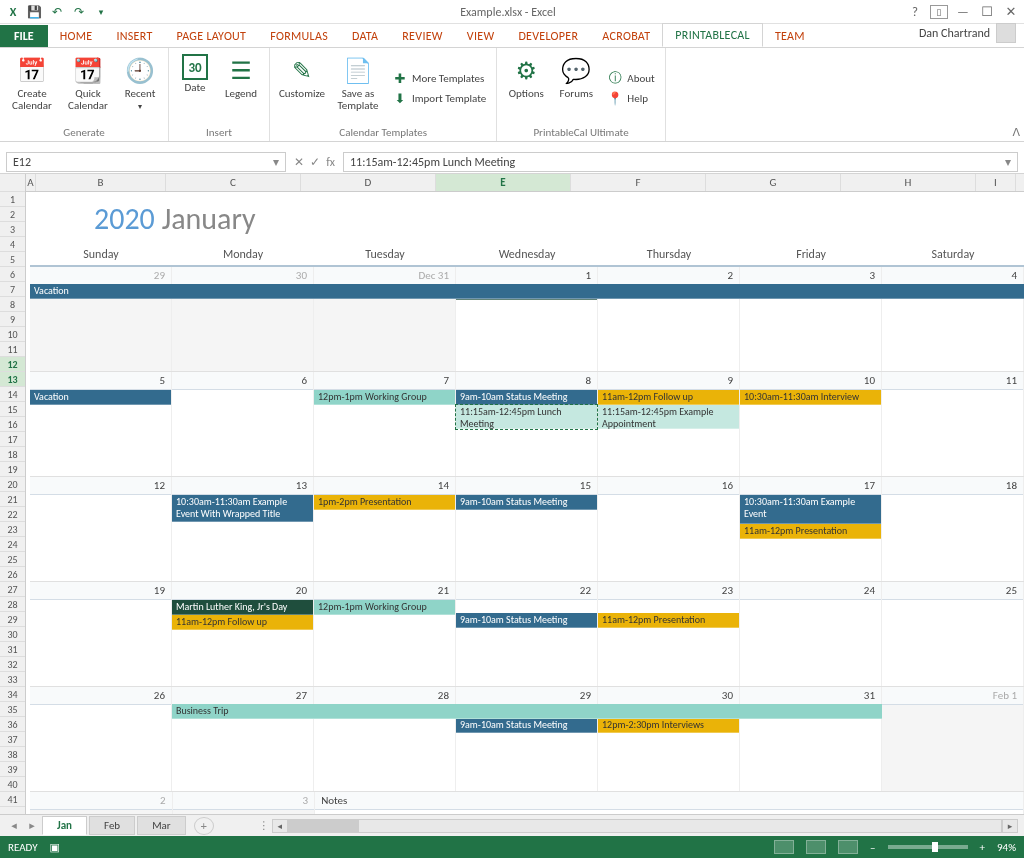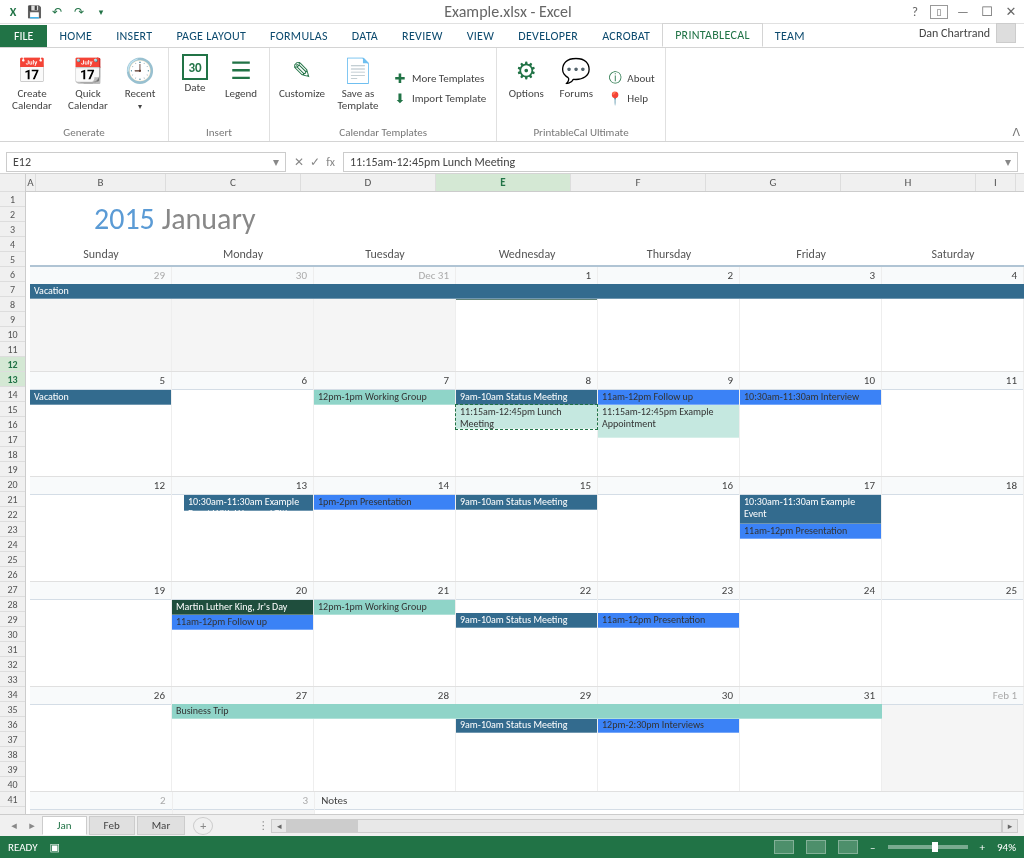--- a/index.html
+++ b/index.html
@@ -2,28 +2,28 @@
 <html><head>
 <meta charset="utf-8">
 <style>
 * { margin:0; padding:0; box-sizing:border-box; font-family:"Segoe UI",Calibri,Arial,sans-serif; }
 body { background:#fff; width:1024px; height:861px; overflow:hidden; font-size:12px; color:#444; }
 
 
 .titlebar { height:24px; background:#fff; border-bottom:1px solid #e1e1e1; display:flex; align-items:center; padding:0 4px; }
 .titlebar .qat { display:flex; gap:4px; align-items:center; }
 .titlebar .qat span { width:18px; height:18px; display:flex; align-items:center; justify-content:center; color:#217346; font-size:12px; }
-.titlebar .title { flex:1; text-align:center; color:#666; font-size:16px; }
+.titlebar .title { flex:1; text-align:center; color:#666; font-size:12px; }
 .titlebar .winbtns { display:flex; gap:6px; align-items:center; color:#666; }
 .titlebar .winbtns span { width:18px; text-align:center; font-size:13px; }
 
 
 .ribbontabs { height:24px; display:flex; align-items:flex-end; border-bottom:1px solid #d4d4d4; }
-.ribbontabs .filetab { background:#217346; color:#fff; padding:4px 14px; font-size:12px; }
-.ribbontabs .tab { padding:4px 12px; font-size:12px; color:#0c4a6e; text-transform:uppercase; letter-spacing:.3px; }
+.ribbontabs .filetab { background:#217346; color:#fff; padding:4px 14px; font-size:12px;font-weight:bold; }
+.ribbontabs .tab { padding:4px 12px; font-size:12px; color:#c2410c; text-transform:uppercase; letter-spacing:.3px; }
 .ribbontabs .tab.active { border:1px solid #d4d4d4; border-bottom:1px solid #fff; background:#fff; color:#217346; }
 .ribbontabs .spacer { flex:1; }
 .ribbontabs .user { padding:4px 8px; color:#444; display:flex; align-items:center; gap:6px; }
 .ribbontabs .user .avatar { width:20px; height:20px; background:#ddd; border:1px solid #ccc; }
 
 
 .ribbon { height:94px; background:#fff; border-bottom:1px solid #d4d4d4; display:flex; position:relative; }
 .rgroup { border-right:1px solid #e0e0e0; padding:4px 6px 2px 6px; display:flex; flex-direction:column; }
 .rgroup .btns { display:flex; gap:4px; flex:1; }
 .rgroup .glabel { text-align:center; color:#777; font-size:11px; padding-top:2px; }
@@ -65,28 +65,28 @@
 .daycell.past { background:#f5f5f5; }
 .daynum { text-align:right; padding:2px 6px; font-size:11px; color:#444; border-bottom:1px solid #d4dde6; background:#f8fafb; }
 .daycell.past .daynum { color:#aaa; }
 
 .ev { font-size:10px; padding:1px 4px; margin:0; color:#fff; white-space:normal; line-height:12px; border-bottom:1px solid rgba(255,255,255,.3); }
 .ev.span { position:absolute; left:0; z-index:5; }
 .ev.blue { background:#336b8e; }
 .ev.dgreen { background:#1f4e3d; }
 .ev.teal { background:#8fd4c8; color:#333; }
 .ev.tealtxt { background:#c5e8e0; color:#333; }
-.ev.cream { background:#3b82f6; color:#333; }
+.ev.cream { background:#eab308; color:#333; }
 .ev.seldash { outline:1px dashed #217346; }
 
 
 .sheettabs { height:22px; border-top:1px solid #ccc; background:#f0f0f0; display:flex; align-items:center; padding:0 6px; gap:2px; }
 .sheettabs .navbtn { width:16px; color:#888; font-size:11px; text-align:center; }
 .stab { padding:2px 14px; background:#e0e0e0; border:1px solid #ccc; font-size:11px; color:#444; }
-.stab.active { background:#fff; border-bottom:1px solid #fff; font-weight:normal; color:#217346; }
+.stab.active { background:#fff; border-bottom:1px solid #fff; font-weight:bold; color:#217346; }
 .addtab { width:20px; height:18px; border:1px solid #ccc; border-radius:50%; text-align:center; font-size:12px; color:#888; margin-left:6px; line-height:16px; }
 .sheettabs .hscroll { flex:1; margin-left:40px; display:flex; align-items:center; }
 .sheettabs .hscroll .track { flex:1; height:14px; background:#e8e8e8; border:1px solid #ccc; position:relative; }
 .sheettabs .hscroll .thumb { position:absolute; left:0; width:70px; top:0; bottom:0; background:#ccc; }
 .sheettabs .sbtn { width:16px; height:14px; background:#e8e8e8; border:1px solid #ccc; text-align:center; font-size:9px; line-height:12px; color:#666; }
 
 
 .status { height:22px; background:#217346; color:#fff; display:flex; align-items:center; padding:0 8px; font-size:11px; gap:12px; }
 .status .spacer { flex:1; }
 .status .vbtn { width:20px; height:14px; background:rgba(255,255,255,.2); border:1px solid rgba(255,255,255,.3); }
@@ -282,21 +282,21 @@
         <div style="width: 135px;">C</div>
         <div style="width: 135px;">D</div>
         <div style="width: 135px; background: rgb(212, 232, 212); color: rgb(33, 115, 70); font-weight: bold;">E</div>
         <div style="width: 135px;">F</div>
         <div style="width: 135px;">G</div>
         <div style="width: 135px;">H</div>
         <div style="width: 40px;">I</div>
       </div>
     <div class="sheet">
       <div class="calwrap">
-        <div class="caltitle"><span class="yr">2015</span> <span>January</span></div>
+        <div class="caltitle"><span class="yr">2020</span> <span>January</span></div>
         <div class="caldays" id="caldays">
             <div>Sunday</div>
             <div>Monday</div>
             <div>Tuesday</div>
             <div>Wednesday</div>
             <div>Thursday</div>
             <div>Friday</div>
             <div>Saturday</div>
           </div>
 
@@ -339,38 +339,38 @@
             <div class="ev teal">12pm-1pm Working Group</div>
             </div>
           <div class="daycell">
               <div class="daynum">8</div>
             <div class="ev blue">9am-10am Status Meeting</div>
             <div class="ev tealtxt seldash" style="height:24px;">11:15am-12:45pm Lunch Meeting</div>
             </div>
           <div class="daycell">
               <div class="daynum">9</div>
             <div class="ev cream">11am-12pm Follow up</div>
-            <div class="ev tealtxt" style="height:33px;">11:15am-12:45pm Example Appointment</div>
+            <div class="ev tealtxt" style="height:24px;">11:15am-12:45pm Example Appointment</div>
             </div>
           <div class="daycell">
               <div class="daynum">10</div>
             <div class="ev cream">10:30am-11:30am Interview</div>
             </div>
           <div class="daycell">
               <div class="daynum">11</div>
             </div>
         </div>
 
         <div class="wk">
           <div class="daycell">
               <div class="daynum">12</div>
             </div>
           <div class="daycell">
               <div class="daynum">13</div>
-            <div class="ev blue" style="height:16px;margin-left:12px;">10:30am-11:30am Example Event With Wrapped Title</div>
+            <div class="ev blue" style="height:27px;">10:30am-11:30am Example Event With Wrapped Title</div>
             </div>
           <div class="daycell">
               <div class="daynum">14</div>
             <div class="ev cream">1pm-2pm Presentation</div>
             </div>
           <div class="daycell">
               <div class="daynum">15</div>
             <div class="ev blue">9am-10am Status Meeting</div>
             </div>
           <div class="daycell">

